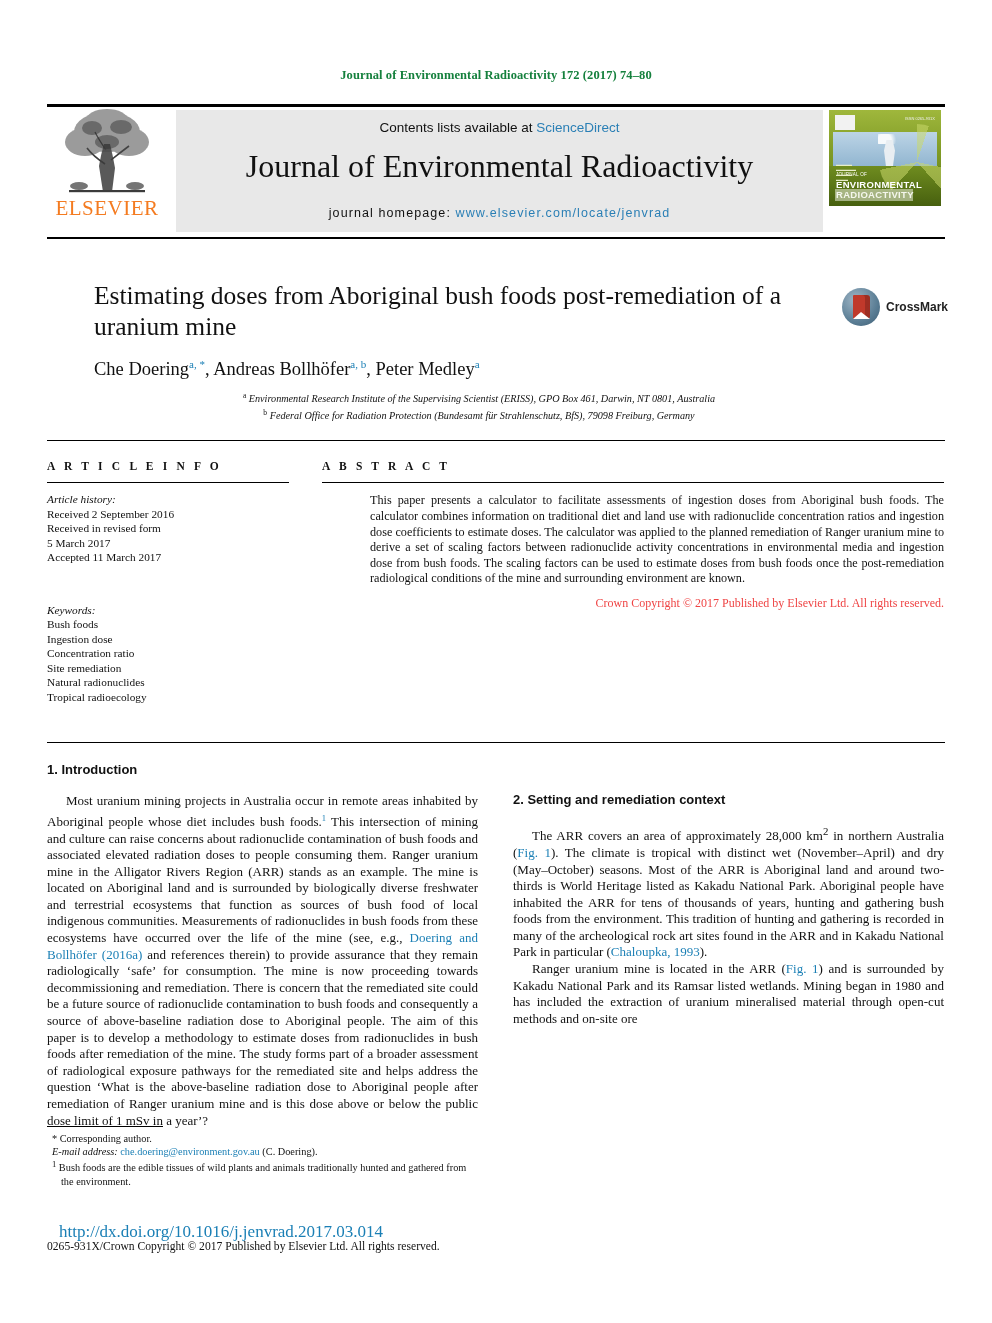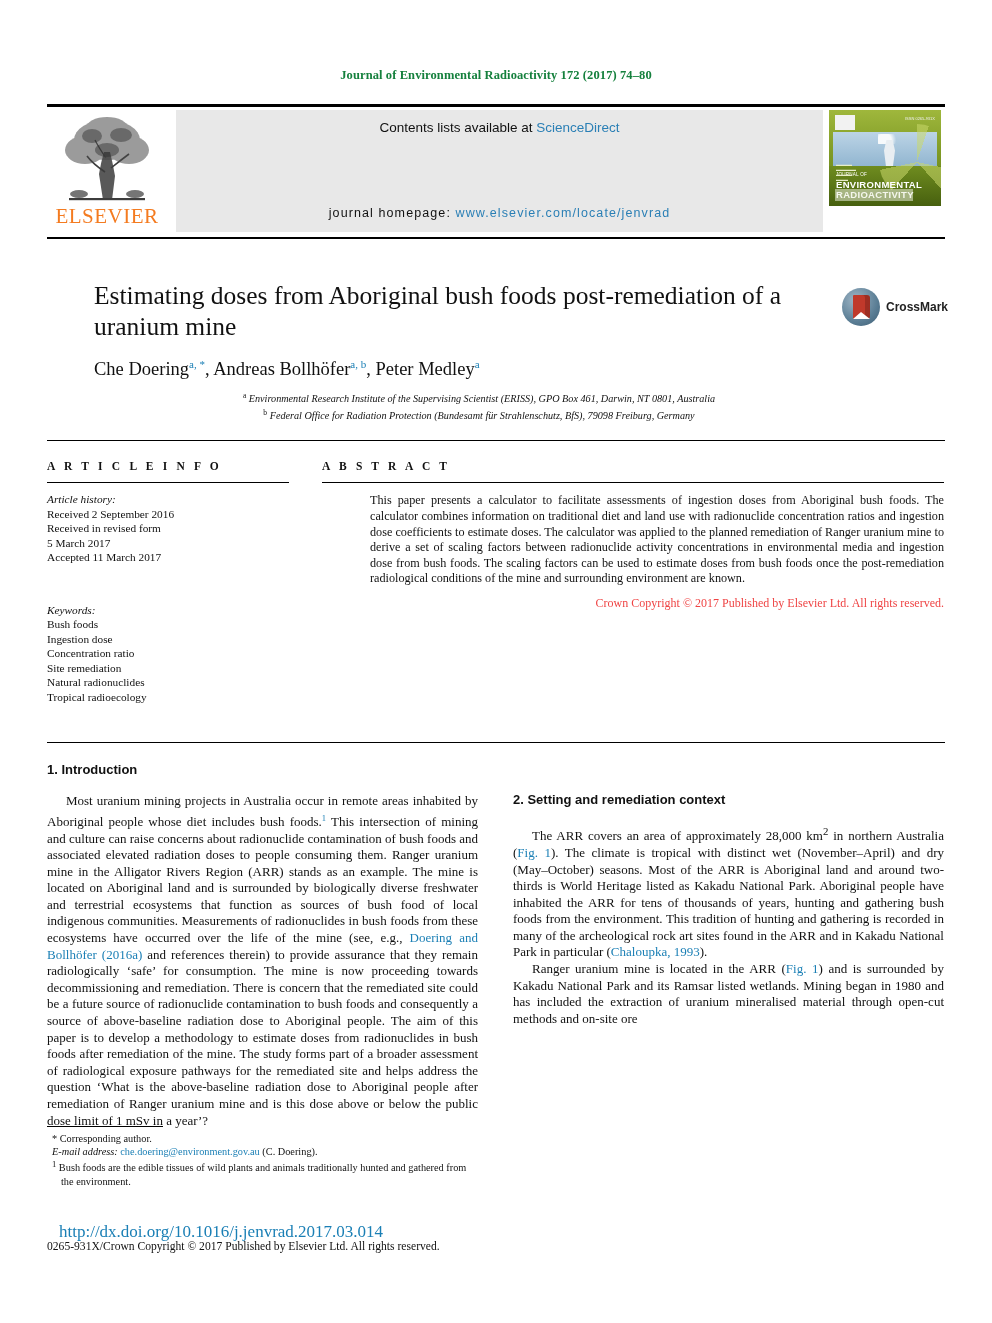--- a/index.html
+++ b/index.html
@@ -42,21 +42,21 @@
   }
   .rule-top {
     position: absolute; left: 0; top: 0;
     width: 898px; height: 3px; background: #000;
   }
   .rule-bottom {
     position: absolute; left: 0; top: 133px;
     width: 898px; height: 1.5px; background: #000;
   }
   .elsevier-logo {
-    position: absolute; left: 4px; top: 8px;
+    position: absolute; left: 4px; top: 0;
     width: 112px; height: 122px;
   }
   .els-tree {
     position: absolute; left: 8px; top: 2px;
     width: 96px; height: 92px;
   }
   .els-word {
     position: absolute; left: 0; top: 92px;
     width: 112px;
     text-align: center;
@@ -381,20 +381,21 @@
           <ellipse cx="76" cy="80" rx="9" ry="4"></ellipse>
         </g>
       </svg>
       <div class="els-word">ELSEVIER</div>
     </div>
 
     <div class="gray-band">
       <div class="contents-line">
         <span>Contents lists available at </span><span class="sd">ScienceDirect</span>
       </div>
+      <div class="journal-name">Journal of Environmental Radioactivity</div>
       <div class="homepage">
         <span>journal homepage: </span><span class="url">www.elsevier.com/locate/jenvrad</span>
       </div>
     </div>
 
     <div class="cover">
       <div class="els-mark"></div>
       <div class="issn">ISSN 0265-931X</div>
       <div class="sky"></div>
       <div class="smoke"></div>

